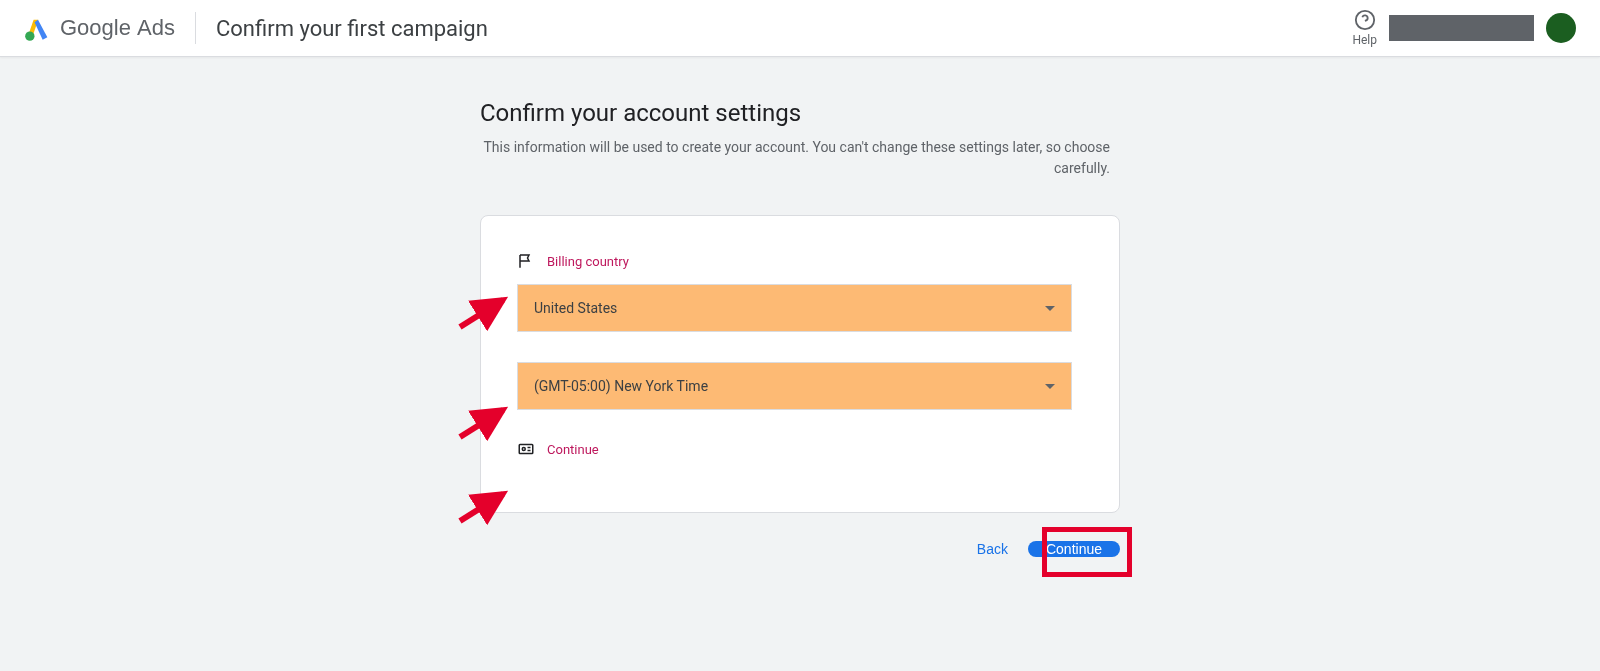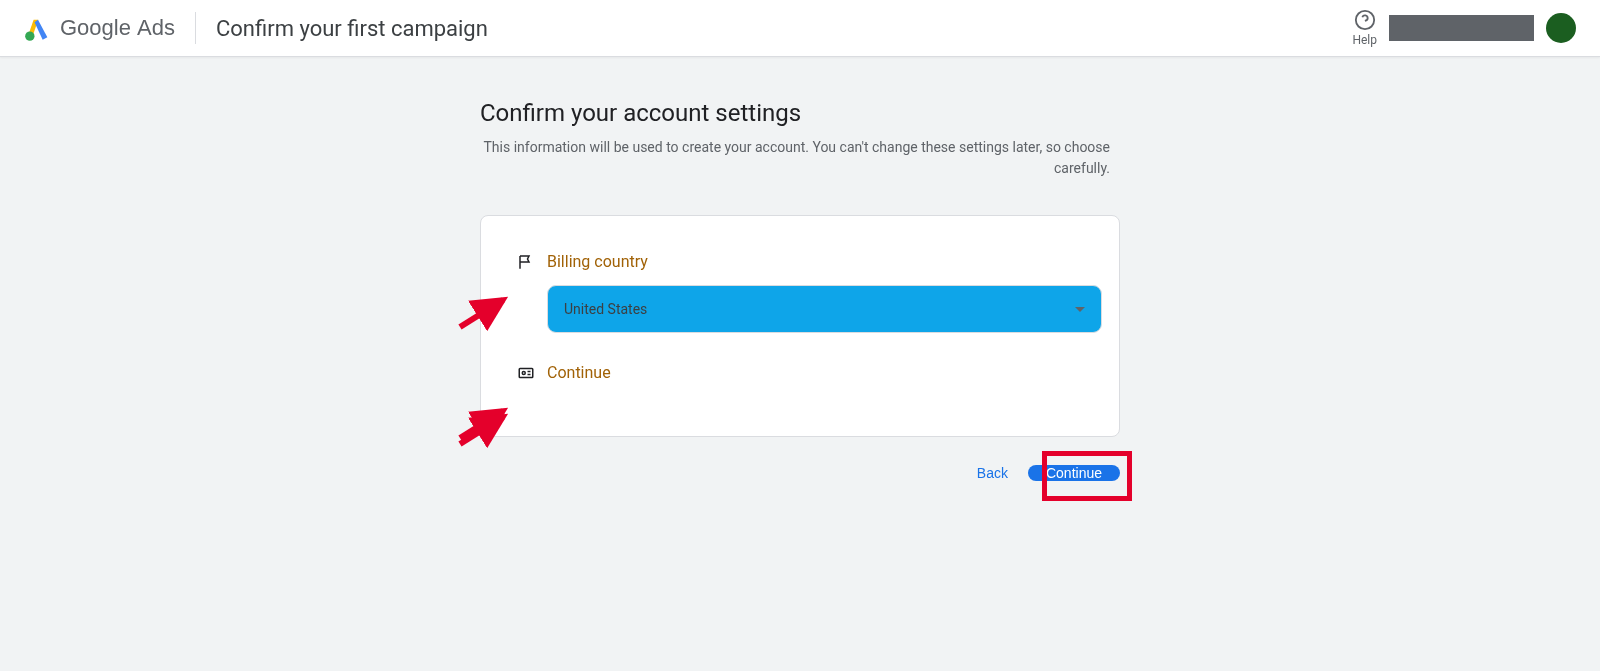--- a/index.html
+++ b/index.html
@@ -128,36 +128,35 @@
       gap: 12px;
       margin-bottom: 14px;
     }
     .form-icon {
       width: 18px;
       height: 18px;
       color: #202124;
       flex-shrink: 0;
     }
     .form-label {
-      font-size: 16px;
-      color: #a16207;
+      font-size: 13px;
+      color: #be185d;
       font-weight: 400;
     }
     .select-box {
       width: 555px;
       height: 48px;
       border: 1px solid #dadce0;
-      border-radius: 9px;
+      border-radius: 0;
       display: flex;
       align-items: center;
       padding: 0 16px;
       justify-content: space-between;
       cursor: pointer;
-      background: #0ea5e9;
-      margin-left: 30px;
+      background: #fdba74;
     }
     .select-value {
       font-size: 14px;
       color: #3c4043;
     }
     .dropdown-arrow {
       width: 0;
       height: 0;
       border-left: 5px solid transparent;
       border-right: 5px solid transparent;
@@ -258,20 +257,24 @@
                 <marker id="ah1" markerWidth="6" markerHeight="6" refX="5" refY="3" orient="auto">
                   <polygon points="0 0, 6 3, 0 6" fill="#e4002b"></polygon>
                 </marker>
               </defs>
             <line x1="5" y1="35" x2="48" y2="8" stroke="#e4002b" stroke-width="6" marker-end="url(#ah1)"></line>
           </svg>
         </div>
       </div>
 
       <div class="form-group">
+        <div class="select-box">
+          <span class="select-value">(GMT-05:00) New York Time</span>
+          <span class="dropdown-arrow"></span>
+        </div>
         <div class="arrow-annotation" style="left:-62px; top:40px;">
           <svg class="arrow-svg" viewBox="0 0 60 40">
             <defs>
                 <marker id="ah2" markerWidth="6" markerHeight="6" refX="5" refY="3" orient="auto">
                   <polygon points="0 0, 6 3, 0 6" fill="#e4002b"></polygon>
                 </marker>
               </defs>
             <line x1="5" y1="35" x2="48" y2="8" stroke="#e4002b" stroke-width="6" marker-end="url(#ah2)"></line>
           </svg>
         </div>

